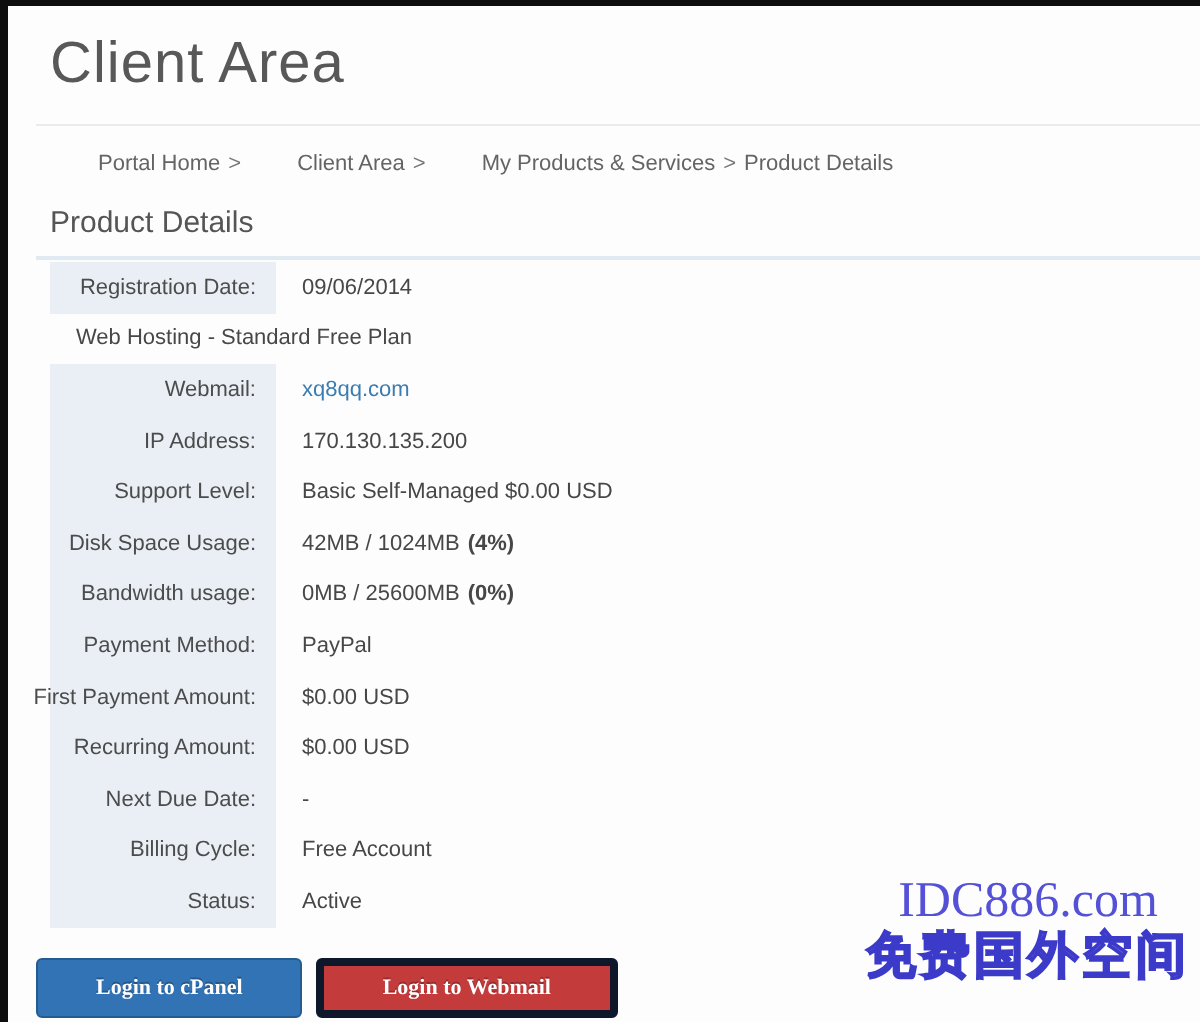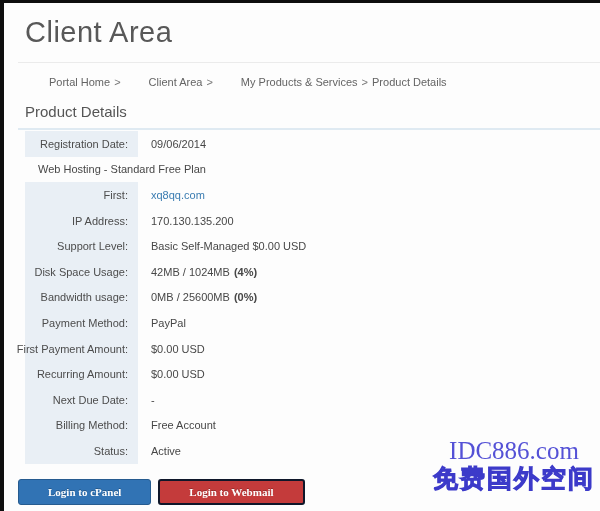--- a/index.html
+++ b/index.html
@@ -62,21 +62,21 @@
     display:flex; gap:7px;
   }
   .btn {
     font-family:Liberation Serif, serif;
     font-size:11px; font-weight:bold; color:#ffffff;
     padding:5px 29px; border-radius:3px;
     cursor:pointer; line-height:12px;
     text-shadow:0 -1px 0 rgba(0,0,0,0.25);
   }
   .btn-cpanel  { background:#3173b4; border:1px solid #265b8f; }
-  .btn-webmail { background:#c43b3b; border:2px solid #0f172a; }
+  .btn-webmail { background:#c43b3b; border:4px solid #0f172a; }
 
   .watermark {
     position:absolute; right:5px; top:437px;
     text-align:center; pointer-events:none;
   }
   .watermark-line1 {
     font-family:"Liberation Serif", serif;
     font-size:25px; color:#5451d6; line-height:1.1;
   }
   .watermark-line2 {
@@ -107,21 +107,21 @@
   <div class="row">
     <div class="cell-label">Registration Date:</div>
     <div class="cell-value"><span>09/06/2014</span></div>
   </div>
 
   <div class="row">
     <div class="cell-value"><span>Web Hosting - Standard Free Plan</span></div>
   </div>
 
   <div class="row">
-    <div class="cell-label">First:</div>
+    <div class="cell-label">Webmail:</div>
     <div class="cell-value"><a class="domain-link">xq8qq.com</a></div>
   </div>
 
   <div class="row">
     <div class="cell-label">IP Address:</div>
     <div class="cell-value"><span>170.130.135.200</span></div>
   </div>
 
   <div class="row">
     <div class="cell-label">Support Level:</div>
@@ -152,21 +152,21 @@
     <div class="cell-label">Recurring Amount:</div>
     <div class="cell-value"><span>$0.00 USD</span></div>
   </div>
 
   <div class="row">
     <div class="cell-label">Next Due Date:</div>
     <div class="cell-value"><span>-</span></div>
   </div>
 
   <div class="row">
-    <div class="cell-label">Billing Method:</div>
+    <div class="cell-label">Billing Cycle:</div>
     <div class="cell-value"><span>Free Account</span></div>
   </div>
 
   <div class="row">
     <div class="cell-label">Status:</div>
     <div class="cell-value"><span>Active</span></div>
   </div>
 
 </div>
 

